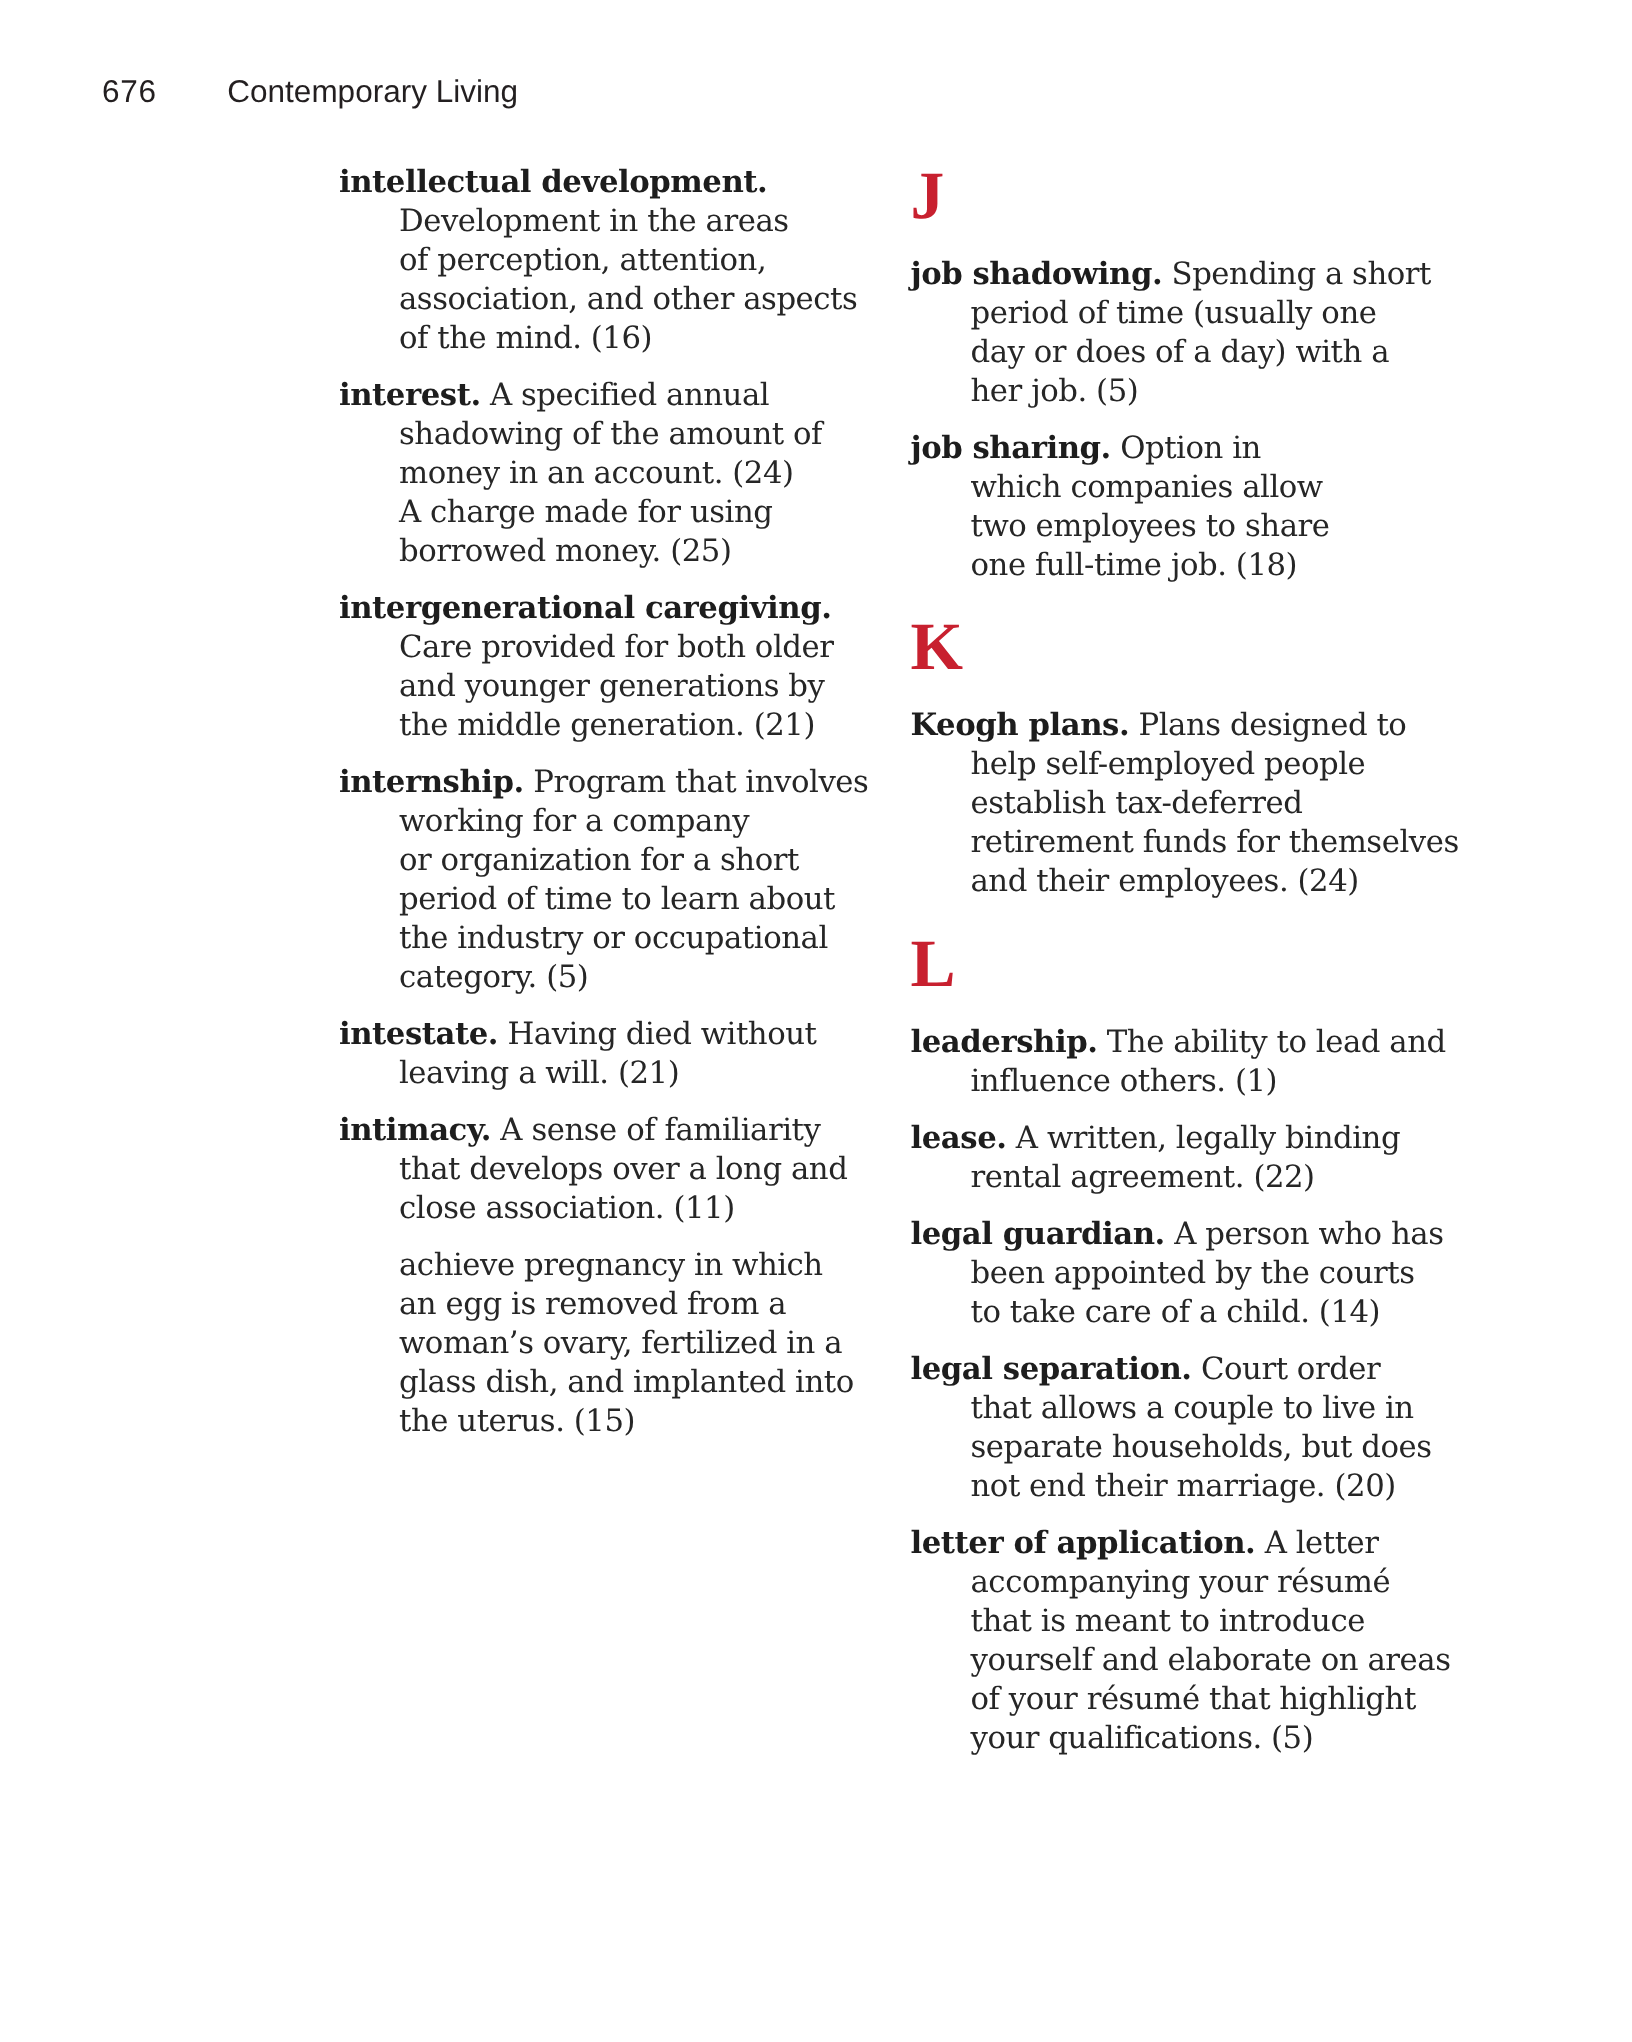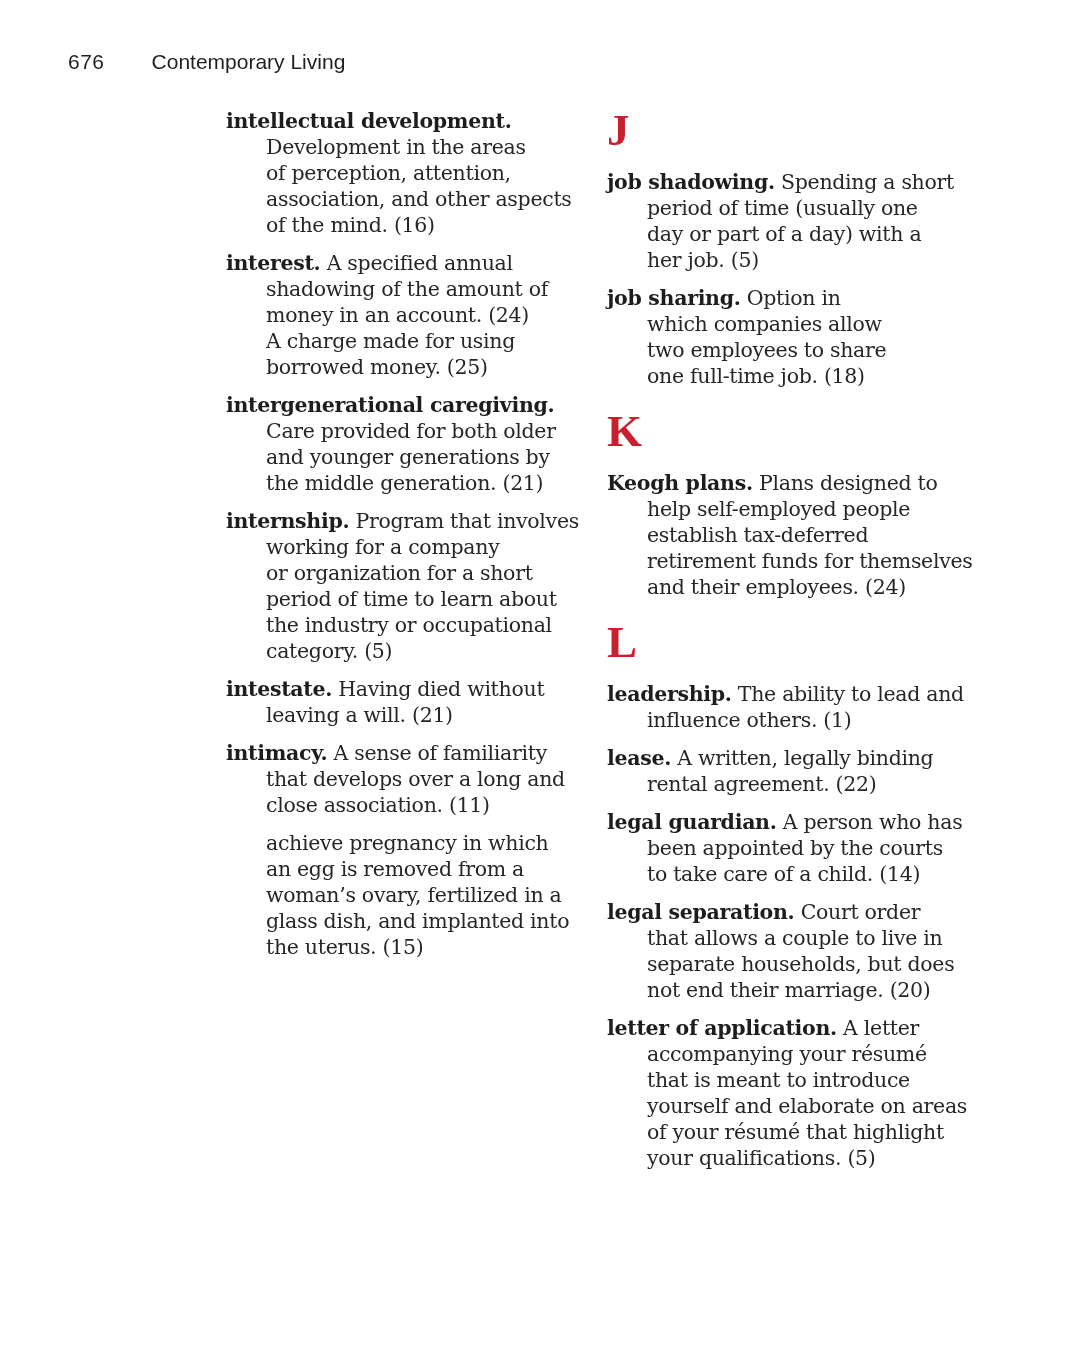--- a/index.html
+++ b/index.html
@@ -124,21 +124,21 @@
           <span class="line">woman’s ovary, fertilized in a</span>
           <span class="line">glass dish, and implanted into</span>
           <span class="line">the uterus. (15)</span>
         </div>
       </div>
     <div class="col col-right" id="col-right">
         <div class="section-letter" style="color: rgb(200, 32, 47);">J</div>
         <div class="entry">
           <span class="line first"><b class="term">job shadowing.</b> <span>Spending a short</span></span>
           <span class="line">period of time (usually one</span>
-          <span class="line">day or part of a day) with a</span>
+          <span class="line">day or does of a day) with a</span>
           <span class="line">her job. (5)</span>
         </div>
         <div class="entry">
           <span class="line first"><b class="term">job sharing.</b> <span>Option in</span></span>
           <span class="line">which companies allow</span>
           <span class="line">two employees to share</span>
           <span class="line">one full-time job. (18)</span>
         </div>
         <div class="section-letter" style="color: rgb(200, 32, 47);">K</div>
         <div class="entry">

